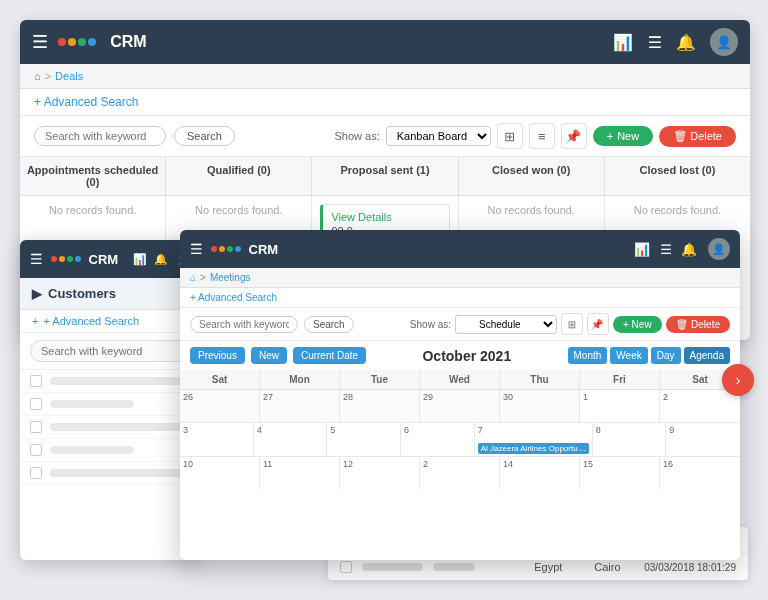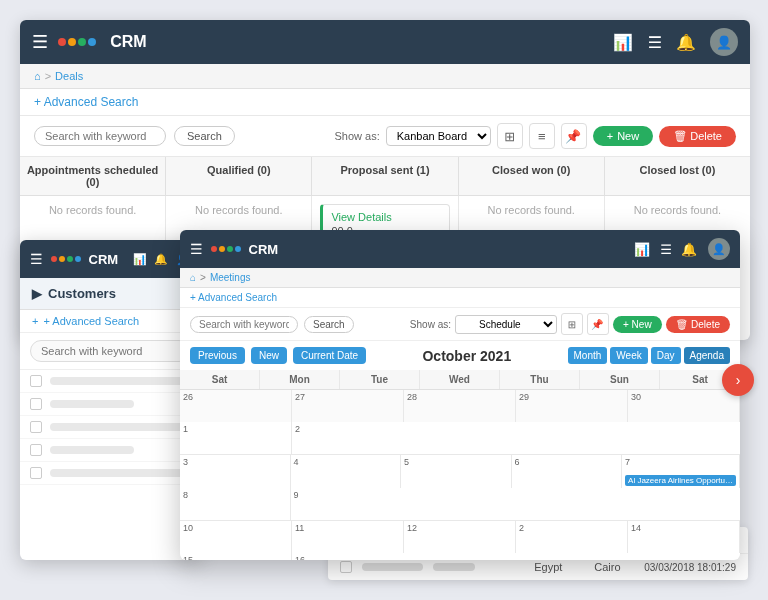--- a/index.html
+++ b/index.html
@@ -451,21 +451,21 @@
       color: #666;
       border-right: 1px solid #e8e8e8;
     }
     .cal-day-header:last-child { border-right: none; }
     .cal-weeks {
       display: flex;
       flex-direction: column;
     }
     .cal-week {
       display: grid;
-      grid-template-columns: repeat(5, 1fr);
+      grid-template-columns: repeat(7, 1fr);
       border-bottom: 1px solid #e8e8e8;
     }
     .cal-week:last-child { border-bottom: none; }
     .cal-day {
       border-right: 1px solid #e8e8e8;
       min-height: 32px;
       padding: 2px 3px;
       font-size: 9px;
       color: #555;
       position: relative;
@@ -727,21 +727,21 @@
     </div>
   </div>
 
   <div class="cal-grid">
     <div class="cal-day-headers">
       <div class="cal-day-header">Sat</div>
       <div class="cal-day-header">Mon</div>
       <div class="cal-day-header">Tue</div>
       <div class="cal-day-header">Wed</div>
       <div class="cal-day-header">Thu</div>
-      <div class="cal-day-header">Sun</div>
+      <div class="cal-day-header">Fri</div>
       <div class="cal-day-header">Sat</div>
     </div>
     <div class="cal-weeks">
 
       <div class="cal-week">
         <div class="cal-day other-month">
             <div class="cal-day-num">26</div>
           </div>
         <div class="cal-day other-month">
             <div class="cal-day-num">27</div>

